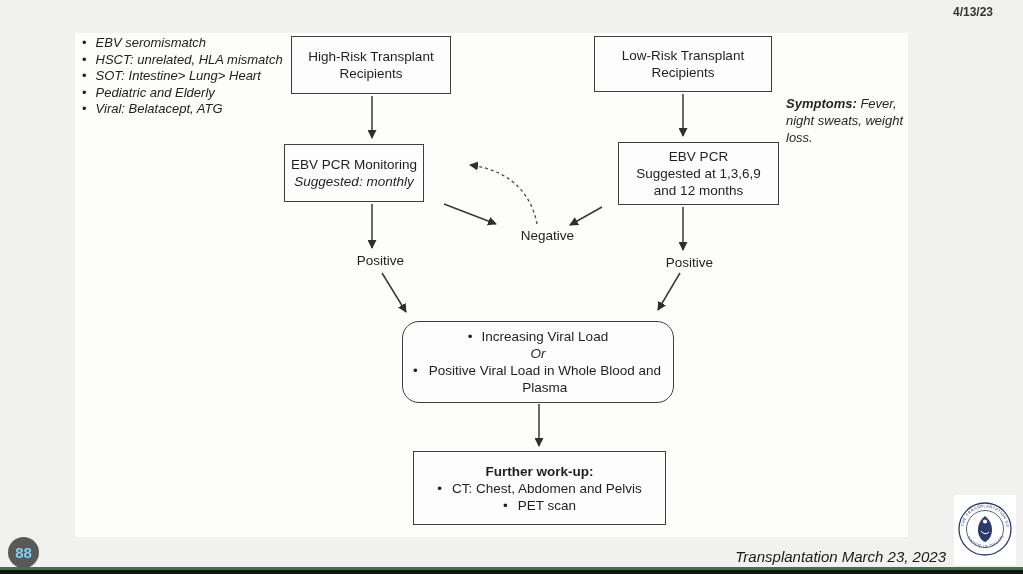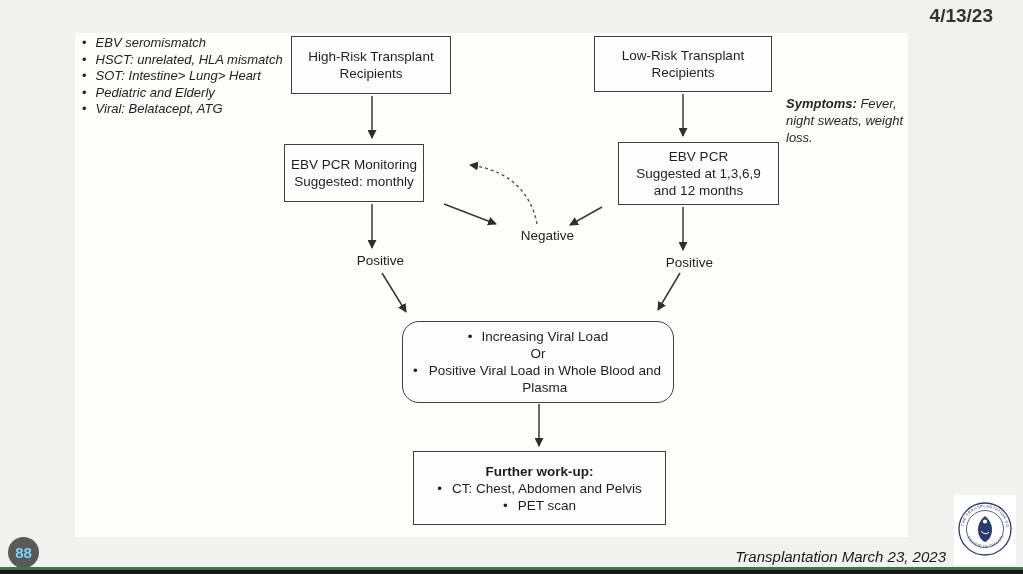--- a/index.html
+++ b/index.html
@@ -2,40 +2,40 @@
 <html><head>
 <meta charset="utf-8">
 <style>
   * { margin:0; padding:0; box-sizing:border-box; }
   html,body { width:1023px; height:574px; }
   body { font-family:"Liberation Sans", sans-serif; color:#262626; }
   .page { position:relative; width:1023px; height:574px; background:#f1f1ef; overflow:hidden; }
   .canvas { position:absolute; left:75px; top:33px; width:833px; height:504px; background:#fdfdfc; }
 
   
-  .date { position:absolute; top:5px; right:30px; font-size:19px; font-weight:bold; color:#333; }
+  .date { position:absolute; top:5px; right:30px; font-size:12px; font-weight:bold; color:#333; }
 
   
   .risk-list { position:absolute; left:82px; top:35px; width:214px; font-size:13px; font-style:italic; color:#222; }
   .risk-item { display:flex; gap:9px; line-height:16.5px; margin-bottom:0; }
   .risk-item .blt { font-style:normal; flex:0 0 auto; }
 
   
   .symptoms { position:absolute; left:786px; top:95px; width:122px; font-size:13px; line-height:17px; font-style:italic; }
   .symptoms b { font-weight:bold; }
 
   
   .fbox { position:absolute; background:#fdfdfd; border:1.5px solid #3f3f3f;
           display:flex; flex-direction:column; justify-content:center; align-items:center;
           text-align:center; font-size:13.5px; line-height:17px; color:#1f1f1f; }
   .box-highrisk { left:291px; top:36px; width:160px; height:58px; padding:0 10px; }
   .box-lowrisk  { left:594px; top:36px; width:178px; height:56px; padding:16px 18px; }
   .box-monitor  { left:284px; top:144px; width:140px; height:58px; }
   .box-schedule { left:618px; top:142px; width:161px; height:63px; }
-  .italic { }
+  .italic { font-style:italic; }
 
   
   .flabel { position:absolute; font-size:13.5px; color:#1f1f1f; text-align:right; }
   .lbl-negative { left:492px; top:228px; width:82px; }
   .lbl-pos-left { left:340px; top:253px; width:64px; }
   .lbl-pos-right { left:649px; top:255px; width:64px; }
 
   
   .box-criteria { left:402px; top:321px; width:272px; height:82px; border-radius:17px; padding:4px 10px; }
   .crit-row { display:flex; justify-content:center; align-items:flex-start; gap:9px; }

